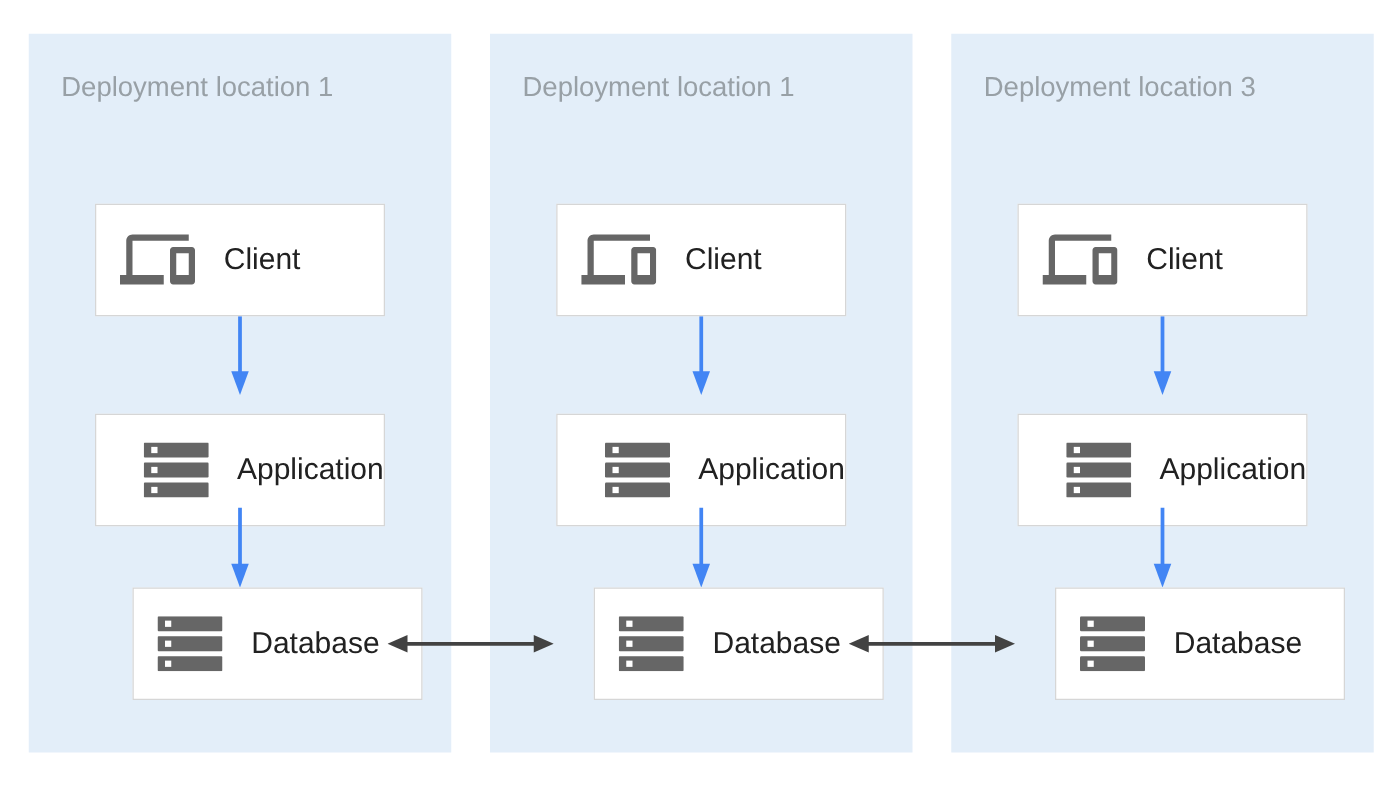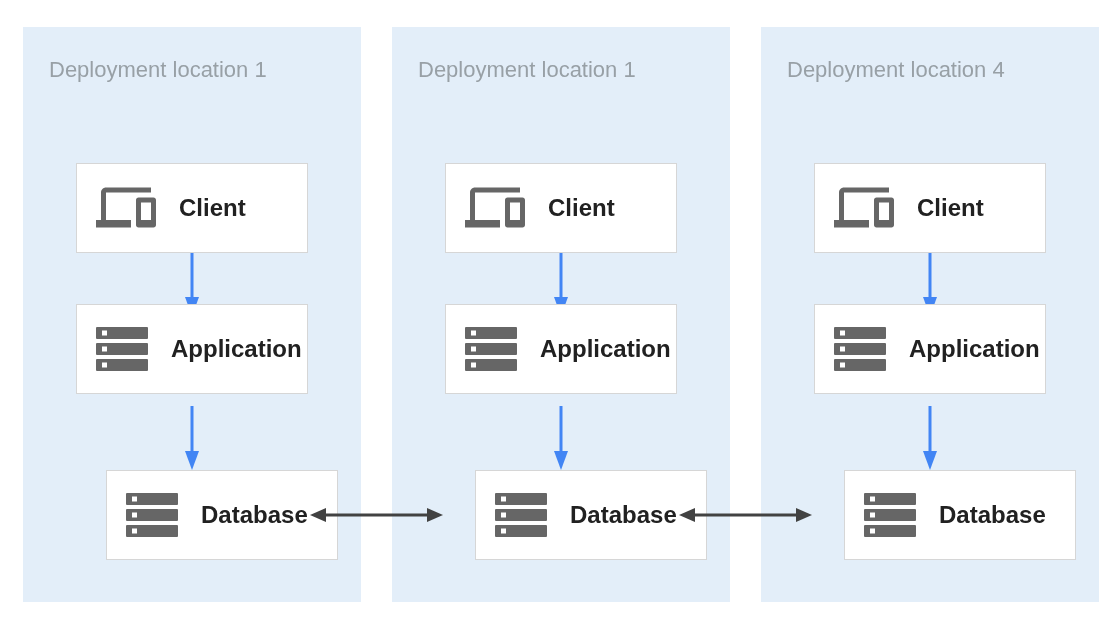--- a/index.html
+++ b/index.html
@@ -31,24 +31,24 @@
   .node{
     position:absolute;left:53px;width:232px;height:90px;
     background:var(--box-bg);border:1px solid var(--box-border);
     box-sizing:border-box;
     display:flex;align-items:center;
     padding-left:19px;
   }
   .node .icon{flex:0 0 auto;display:flex;align-items:center;justify-content:center;}
   .node .label{
     margin-left:23px;
-    font-size:24px;color:var(--box-text);white-space:nowrap;font-weight:bold;
+    font-size:24px;color:var(--box-text);white-space:nowrap;
   }
   .node-client{top:136px;}
-  .node-application{top:277px;}
+  .node-application{top:304px;justify-content:flex-end;}
   .node-database{top:443px;margin-left:30px;}
   .flow-arrow{position:absolute;left:161px;}
   .flow-arrow-1{top:226px;}
   .flow-arrow-2{top:379px;}
   .flow-arrow line{stroke:var(--flow-arrow);stroke-width:3;}
   .flow-arrow polygon{fill:var(--flow-arrow);}
   .sync-arrow{position:absolute;top:507px;}
   .sync-arrow line{stroke:var(--sync-arrow);stroke-width:3;}
   .sync-arrow polygon{fill:var(--sync-arrow);}
   .sync-arrow-1{left:310px;}
@@ -158,21 +158,21 @@
             <rect class="led" x="6" y="19.5" width="5" height="5"></rect>
           <rect class="bar" x="0" y="32" width="52" height="12" rx="1"></rect>
             <rect class="led" x="6" y="35.5" width="5" height="5"></rect>
         </svg>
       </span>
       <span class="label">Database</span>
     </div>
   </div>
 
   <div class="panel" style="left:761px">
-    <div class="panel-title">Deployment location 4</div>
+    <div class="panel-title">Deployment location 3</div>
 
     <div class="node node-client">
       <span class="icon devices-icon">
         <svg width="60" height="44" viewBox="0 3.6 24 17.2">
           <path class="dev" d="M4 6h18V4H4c-1.1 0-2 .9-2 2v11H0v3h14v-3H4V6zm19 2h-6c-.55 0-1 .45-1 1v10c0 .55.45 1 1 1h6c.55 0 1-.45 1-1V9c0-.55-.45-1-1-1zm-1 9h-4v-7h4v7z"></path>
         </svg>
       </span>
       <span class="label">Client</span>
     </div>
 

